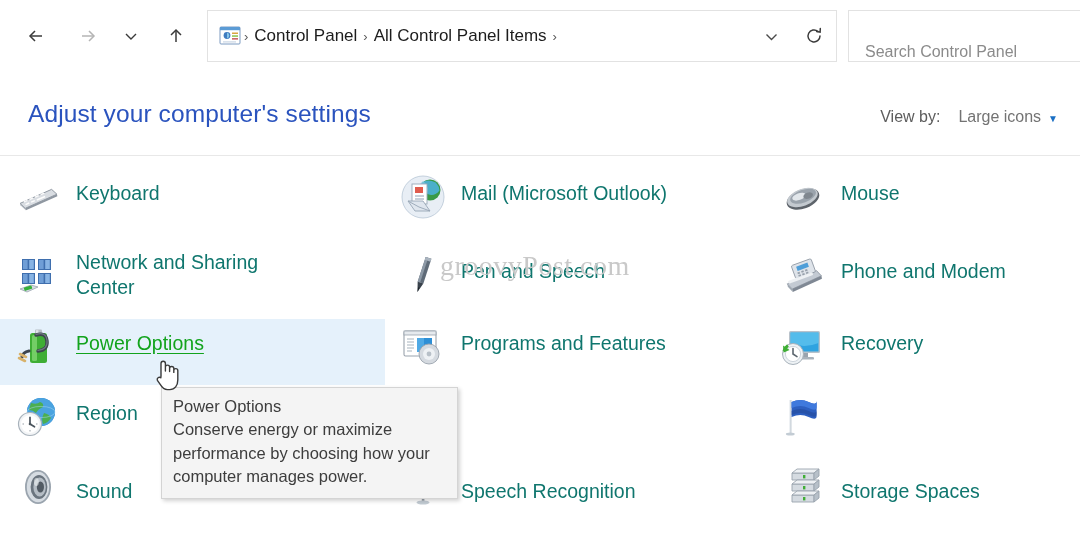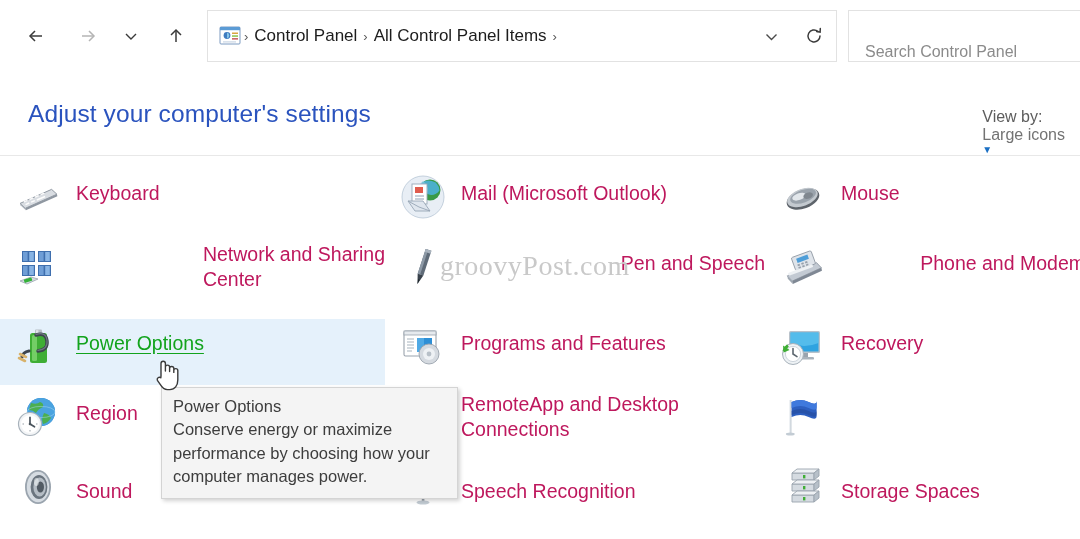--- a/index.html
+++ b/index.html
@@ -100,21 +100,21 @@
   .page-title {
     position: absolute; left: 28px; top: 28px;
     font-size: 24.5px;
     color: #2a53be;
     letter-spacing: 0.1px;
     white-space: nowrap;
     text-align: center;
   }
   .viewby {
     position: absolute; right: 22px; top: 36px;
-    display: flex; align-items: baseline; flex-direction: column;
+    display: flex; align-items: baseline;
   }
   .viewby-label {
     font-size: 16px; color: #5d5d5d;
     margin-right: 18px;
   }
   .viewby-value {
     font-size: 16px; color: #737373;
     white-space: nowrap;
   }
   .viewby-caret {
@@ -142,39 +142,39 @@
   }
   .cp-item .ic {
     width: 48px; height: 48px;
     flex: 0 0 48px;
     position: relative;
     margin-top: 2px;
   }
   .cp-item .lbl {
     margin-left: 14px;
     font-size: 19.5px;
-    color: #be185d;
+    color: #0f766e;
     line-height: 25px;
     padding-top: 10px;
     white-space: pre-line;
   }
   .cp-item.hovered .lbl {
     text-decoration: underline;
     color: #12a31c;
     text-underline-offset: 3px;
   }
   .cp-item.wrapped .lbl { padding-top: 1px; }
 
   
   .col0 { left: 0px;   width: 385px; }
   .col1 { left: 385px; width: 380px; }
   .col2 { left: 765px; width: 320px; }
 
   .row0 { top: 12px; }
-  .row1 { top: 82px; justify-content: space-between; }
+  .row1 { top: 90px; }
   .row2 { top: 162px; }
   .row3 { top: 232px; }
   .row4 { top: 295px; align-items: center; }
 
   
   .watermark {
     position: absolute;
     left: 440px; top: 250px;
     font-family: "Liberation Serif", serif;
     font-size: 28px;
@@ -488,37 +488,20 @@
             <path d="M16 37 V38.5"></path>
             <path d="M8.5 31 H10"></path>
             <path d="M22 31 H23.5"></path>
       </g>
       <path d="M16 24.5 V31 L20.5 33.8" stroke="#4a545d" stroke-width="1.7" fill="none" stroke-linecap="round"></path>
       <circle cx="16" cy="31" r="1.3" fill="#4a545d"></circle>
     </svg>
       </span>
     <span class="lbl">Region</span>
   </div>
-    <div class="cp-item col1 row3 wrapped">
-    <span class="ic">
-        <svg width="48" height="48" viewBox="0 0 48 48">
-      <rect x="6" y="10" width="27" height="19" rx="1.4" fill="#aeb7c0"></rect>
-      <rect x="7.4" y="11.4" width="24.2" height="16.2" fill="#2f8fd0"></rect>
-      <path d="M7.4 11.4 H31.6 V20 Q19 25 7.4 20 Z" fill="#63bdec" opacity="0.7"></path>
-      <rect x="16" y="29" width="7" height="3.4" fill="#9aa4ae"></rect>
-      <rect x="11" y="32.4" width="17" height="2.4" rx="1.1" fill="#aab3bc"></rect>
-      <rect x="27" y="20" width="16" height="18" rx="1.6" fill="#dfe4e9" stroke="#9aa4ae" stroke-width="1"></rect>
-      <rect x="28.6" y="22.8" width="12.8" height="10.4" fill="#2f8fd0"></rect>
-      <path d="M28.6 22.8 H41.4 V28 Q35 31 28.6 28 Z" fill="#63bdec" opacity="0.7"></path>
-      <rect x="32" y="35" width="6" height="1.5" rx="0.7" fill="#aab3bc"></rect>
-    </svg>
-      </span>
-    <span class="lbl">RemoteApp and Desktop
-Connections</span>
-  </div>
     <div class="cp-item col2 row3">
     <span class="ic">
         <svg width="48" height="48" viewBox="0 0 48 48">
       <rect x="10" y="7" width="2.6" height="33" fill="#cfd6dd"></rect>
       <rect x="10" y="7" width="1.1" height="33" fill="#eef1f4"></rect>
       <path d="M12.6 9 q9 -4 17 0 q8 4 8 -1 v15 q0 5 -8 1 q-8 -4 -17 0 Z" fill="#2d5fc0"></path>
       <path d="M12.6 9 q9 -4 17 0 q8 4 8 -1 v6 q0 5 -8 1 q-8 -4 -17 0 Z" fill="#3f79dd"></path>
       <path d="M12.6 18 q9 -4 17 0 q8 4 8 -1 v4 q0 5 -8 1 q-8 -4 -17 0 Z" fill="#23499a" opacity="0.6"></path>
       <ellipse cx="11.3" cy="41" rx="4.4" ry="1.5" fill="#c3ccd4"></ellipse>
     </svg>

